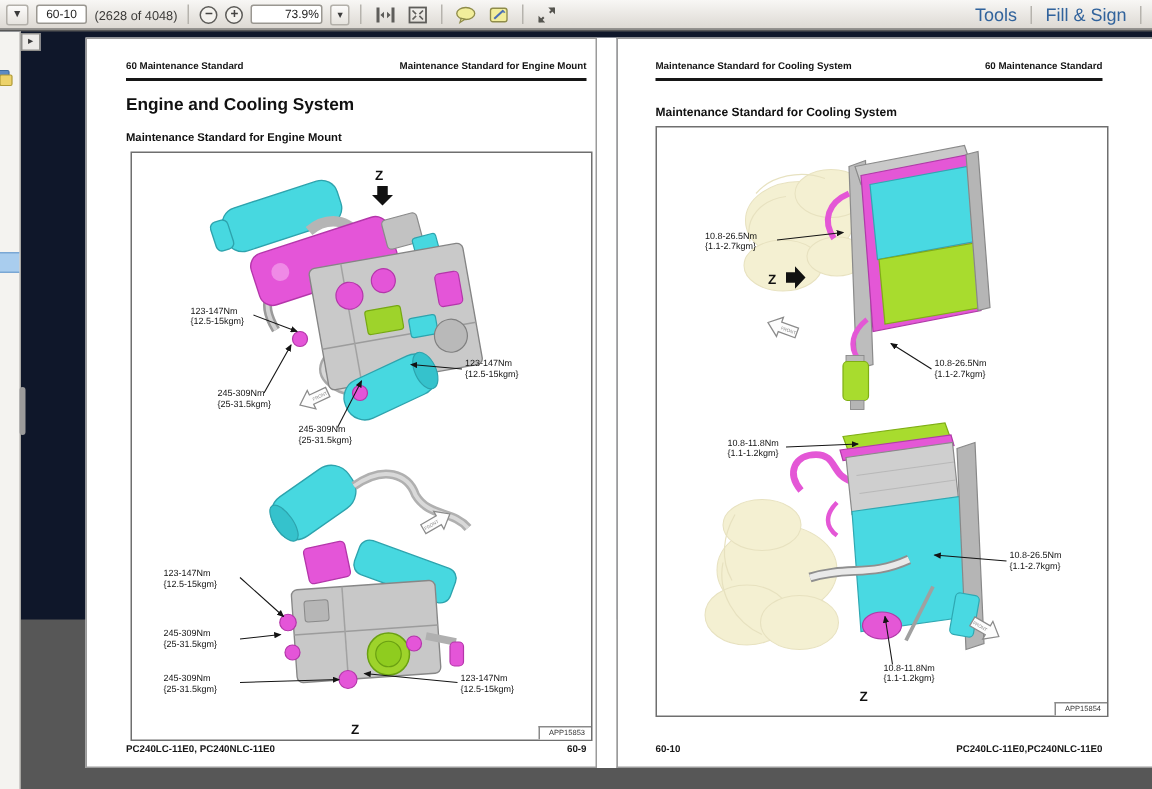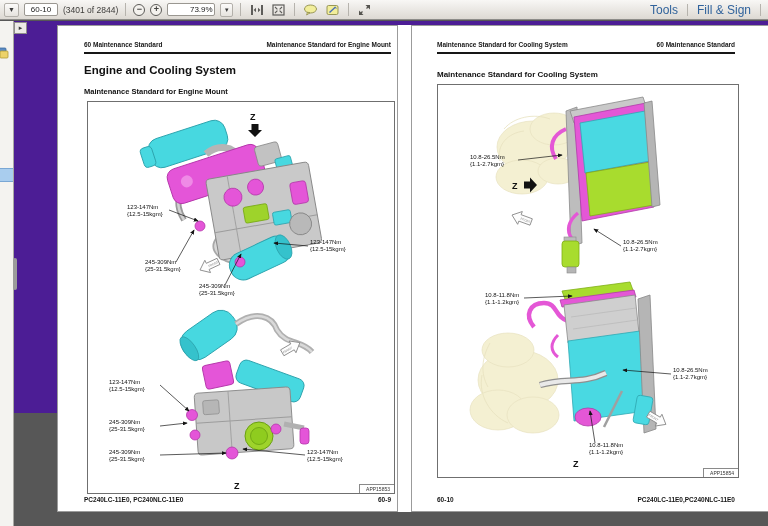--- a/index.html
+++ b/index.html
@@ -19,21 +19,21 @@
   .tb-sep{width:1px;height:13px;background:#b6b3ad;margin:0 2px;}
   .circle-btn{width:12px;height:12px;border:1.3px solid #5c5b58;border-radius:50%;
     display:flex;align-items:center;justify-content:center;font-size:9px;line-height:9px;
     color:#454442;font-weight:bold;background:#f4f2ee;box-sizing:border-box;}
   .tb-ico{display:flex;align-items:center;justify-content:center;width:17px;height:15px;}
   .tb-right{position:absolute;left:641px;top:0;height:19px;display:flex;align-items:center;}
   .tb-link{font-size:12px;color:#31639c;padding:0 9px;white-space:nowrap;}
   .tb-rsep{width:1px;height:12px;background:#b6b3ad;}
 
   
-  .workspace{position:absolute;left:0;top:21px;width:768px;height:392px;background:#4c1d95;}
+  .workspace{position:absolute;left:0;top:21px;width:768px;height:392px;background:#0f172a;}
   .left-strip{position:absolute;left:0;top:0;width:13px;height:505px;background:#f4f3f0;
     border-right:1px solid #a9a8a4;overflow:hidden;}
   .panel-icon{position:absolute;left:-5px;top:24px;}
   .panel-sel{position:absolute;left:0;top:147px;width:13px;height:14px;background:#a9cdee;
     border-top:1px solid #7aa7d4;border-bottom:1px solid #7aa7d4;box-sizing:border-box;}
   .expand-tab{position:absolute;left:14px;top:1px;width:13px;height:12px;background:#eceae7;
     border:1px solid #8f8e8b;box-sizing:border-box;font-size:7px;line-height:10px;
     text-align:center;color:#3a3a3a;}
   .splitter{position:absolute;left:13px;top:237px;width:4px;height:32px;background:#9b9b9b;
     border-radius:2px;}
@@ -61,21 +61,21 @@
   svg .leader{stroke:#141414;stroke-width:0.7;}
 </style>
 </head>
 <body>
 
 <div class="app">
 
   <div class="toolbar">
     <div class="tb-btn">▼</div>
     <input class="tb-input" style="width: 34px;" readonly="" value="60-10">
-    <span class="pg-count">(3401 of 2844)</span>
+    <span class="pg-count">(2628 of 4048)</span>
     <div class="tb-sep"></div>
     <div class="circle-btn">−</div>
     <div class="circle-btn">+</div>
     <input class="tb-input" style="width: 48px; padding-left: 20px;" readonly="" value="73.9%">
     <div class="tb-btn" style="min-width:13px">▾</div>
     <div class="tb-sep"></div>
     <div class="tb-ico">
       <svg width="14" height="12" viewBox="0 0 14 12">
         <rect x="1" y="1" width="2" height="10" fill="#5e5d5a"></rect>
         <rect x="11" y="1" width="2" height="10" fill="#5e5d5a"></rect>

